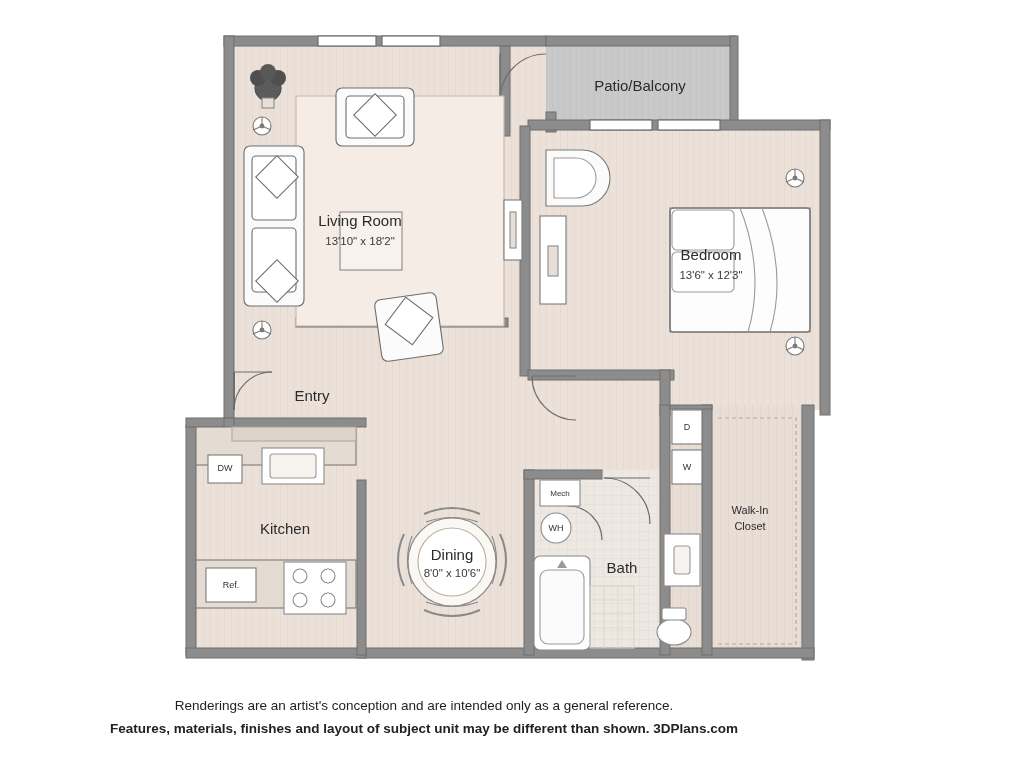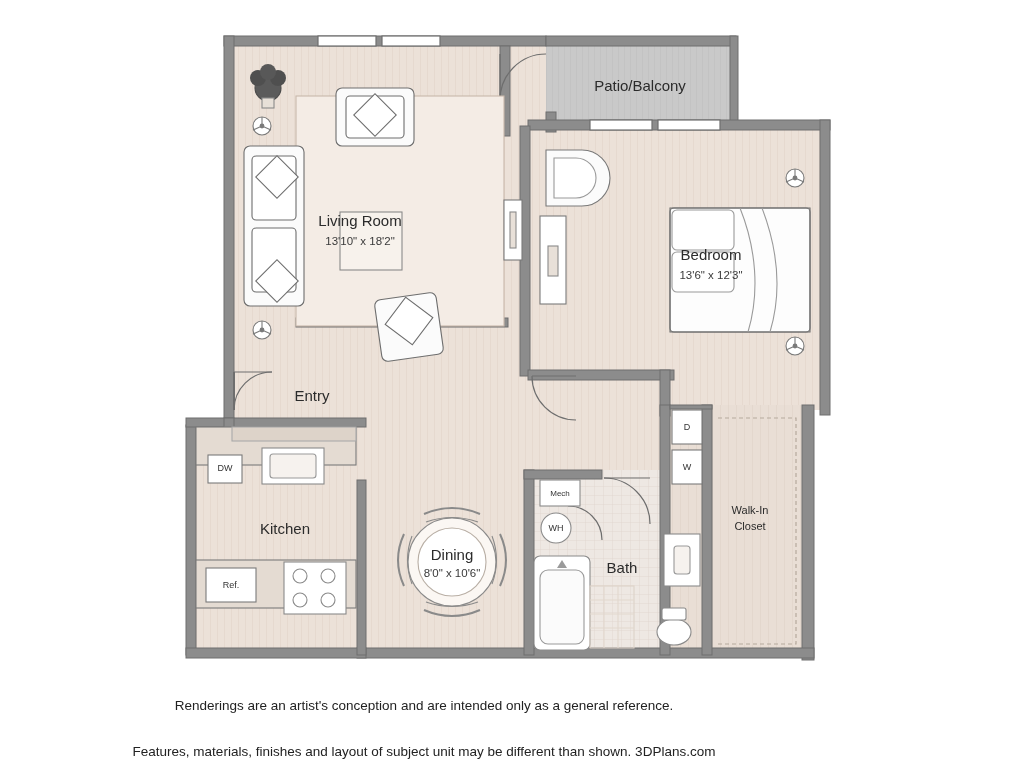--- a/index.html
+++ b/index.html
@@ -56,21 +56,21 @@
   .disclaimer {
     position: absolute;
     left: 0;
     width: 848px;
     text-align: center;
     font-family: "Liberation Sans", sans-serif;
     font-size: 13.5px;
     color: #222222;
   }
   .disclaimer.line1 { top: 698px; }
-  .disclaimer.line2 { top: 744px; }
+  .disclaimer.line2 { top: 721px; font-weight: bold; }
 </style>
 </head>
 <body>
 
 <div id="plan-wrap">
   <svg id="floorplan" viewBox="0 0 1024 768" xmlns="http://www.w3.org/2000/svg">
     <defs>
       <pattern id="woodfloor" width="7" height="7" patternUnits="userSpaceOnUse">
         <rect width="7" height="7" fill="#ece1d8"></rect>
         <line x1="0" y1="0" x2="0" y2="7" stroke="#e0d2c7" stroke-width="1"></line>

